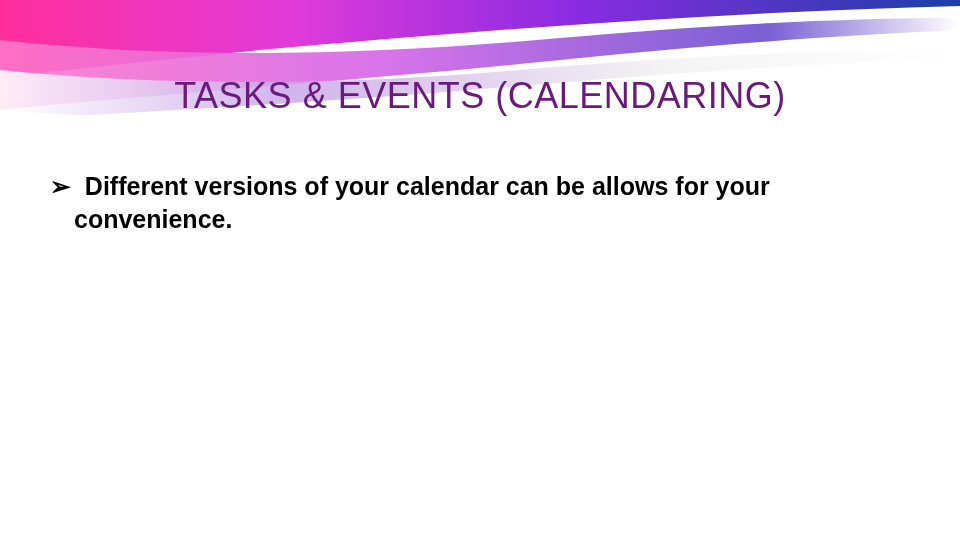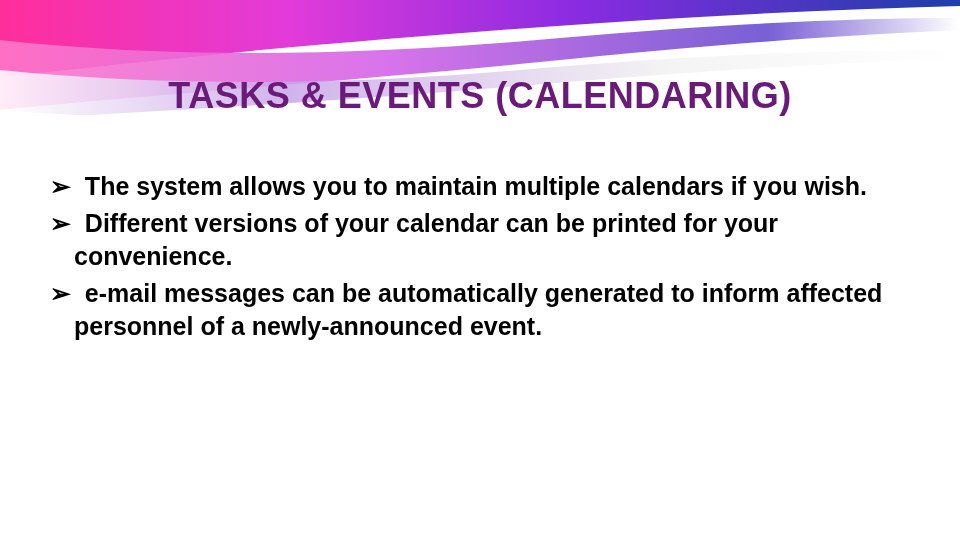--- a/index.html
+++ b/index.html
@@ -31,21 +31,21 @@
     height: 540px;
   }
 
   .title {
     position: absolute;
     top: 75px;
     left: 0;
     width: 960px;
     text-align: center;
     font-size: 36px;
-    font-weight: 700;
+    font-weight: 400;
     color: #6a1b7a;
     letter-spacing: 0.5px;
   }
 
   .bullets {
     position: absolute;
     top: 170px;
     left: 50px;
     width: 860px;
     font-size: 25px;
@@ -97,22 +97,16 @@
 
     <path d="M0,110 C240,130 520,110 760,88 C840,80 900,76 960,76 L960,170 L0,170 Z" fill="#ffffff"></path>
   </svg>
 </div>
 
 <div class="content">
   <div class="title">TASKS &amp; EVENTS (CALENDARING)</div>
 
   <div class="bullets">
     <div class="bullet">
-      <span class="arrow">➢</span>&nbsp;&nbsp;<span>The system allows you to maintain multiple calendars if you wish.</span>
-    </div>
-    <div class="bullet">
-      <span class="arrow">➢</span>&nbsp;&nbsp;<span>Different versions of your calendar can be printed for your convenience.</span>
-    </div>
-    <div class="bullet">
-      <span class="arrow">➢</span>&nbsp;&nbsp;<span>e-mail messages can be automatically generated to inform affected personnel of a newly-announced event.</span>
+      <span class="arrow">➢</span>&nbsp;&nbsp;<span>Different versions of your calendar can be allows for your convenience.</span>
     </div>
   </div>
 </div>
 
 </body></html>

